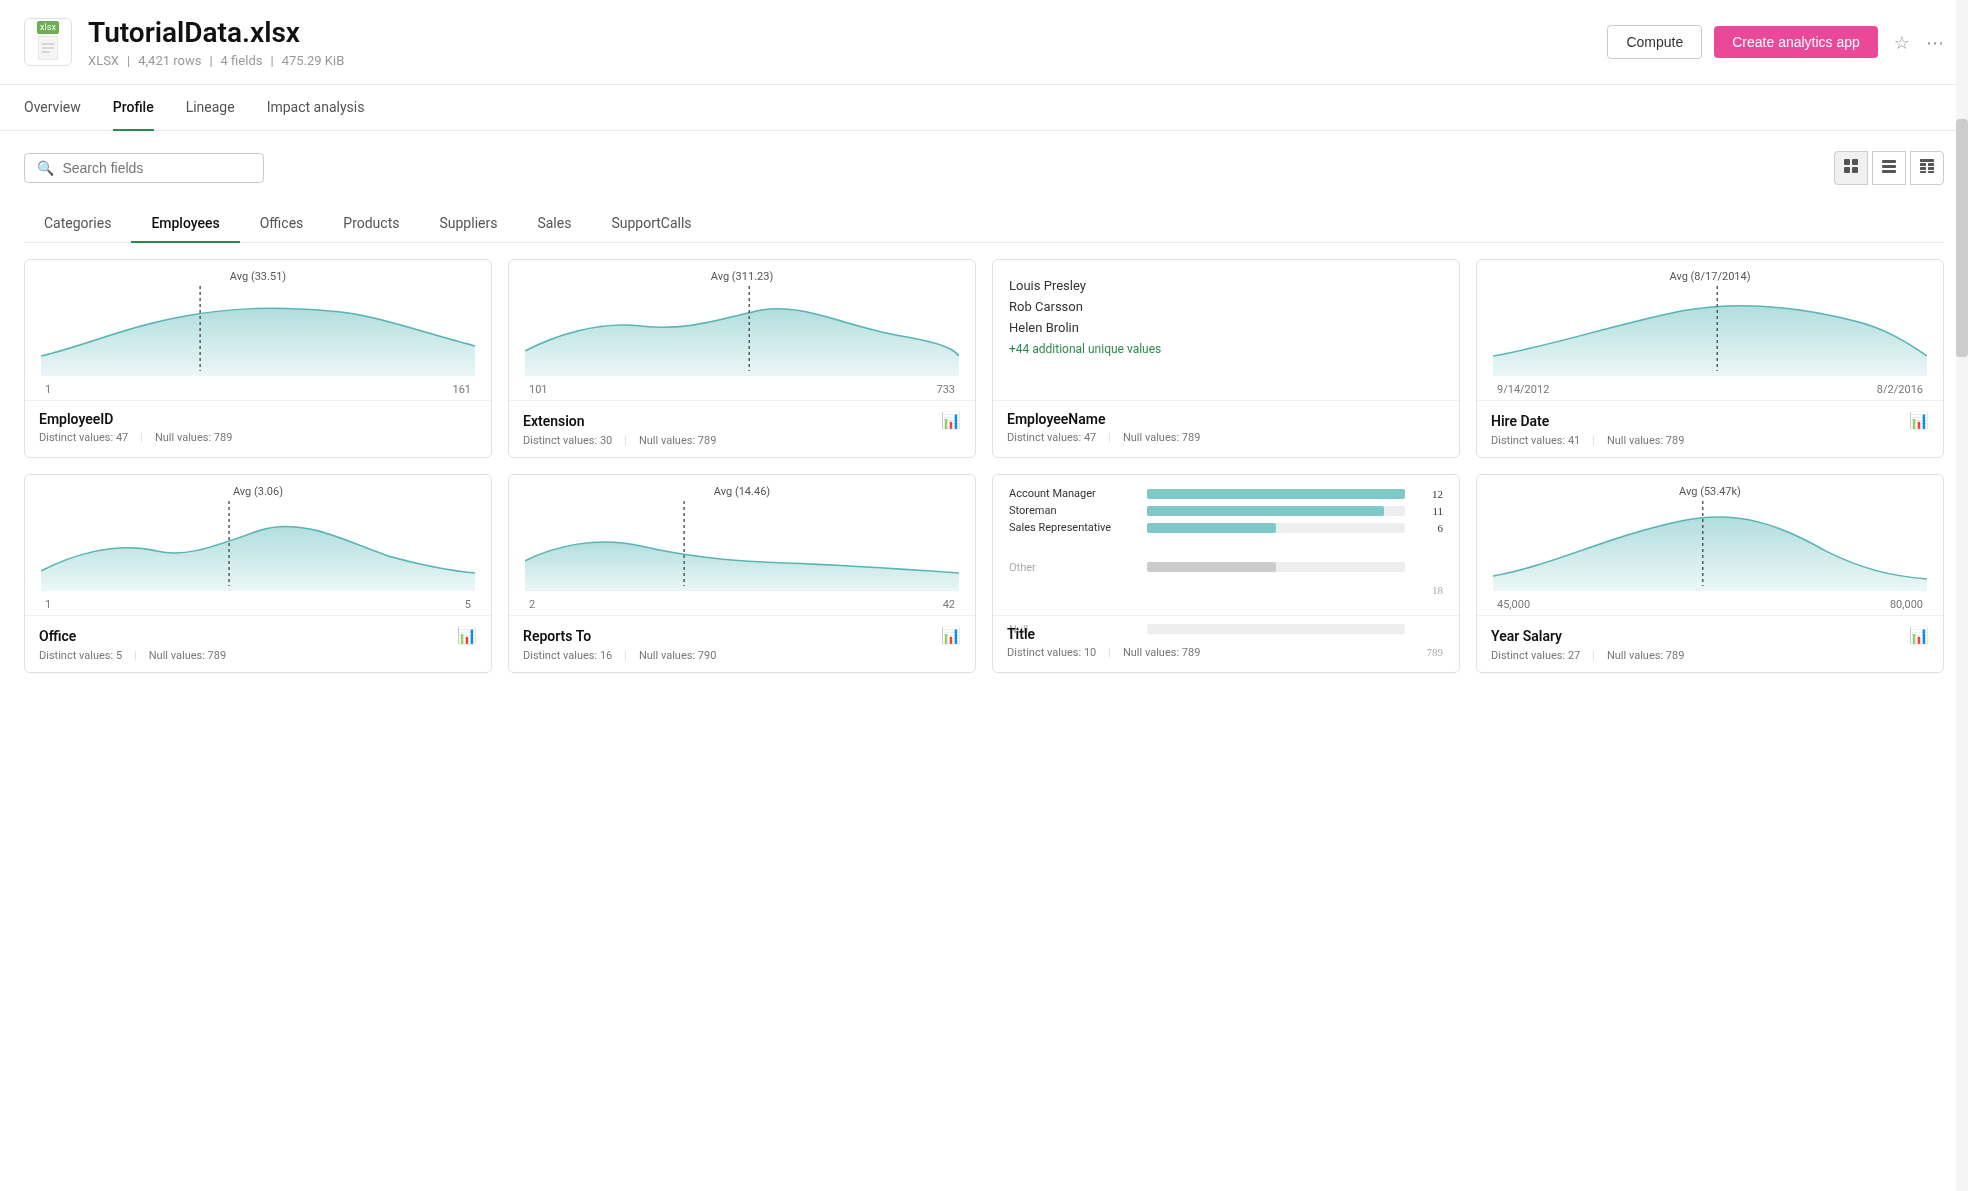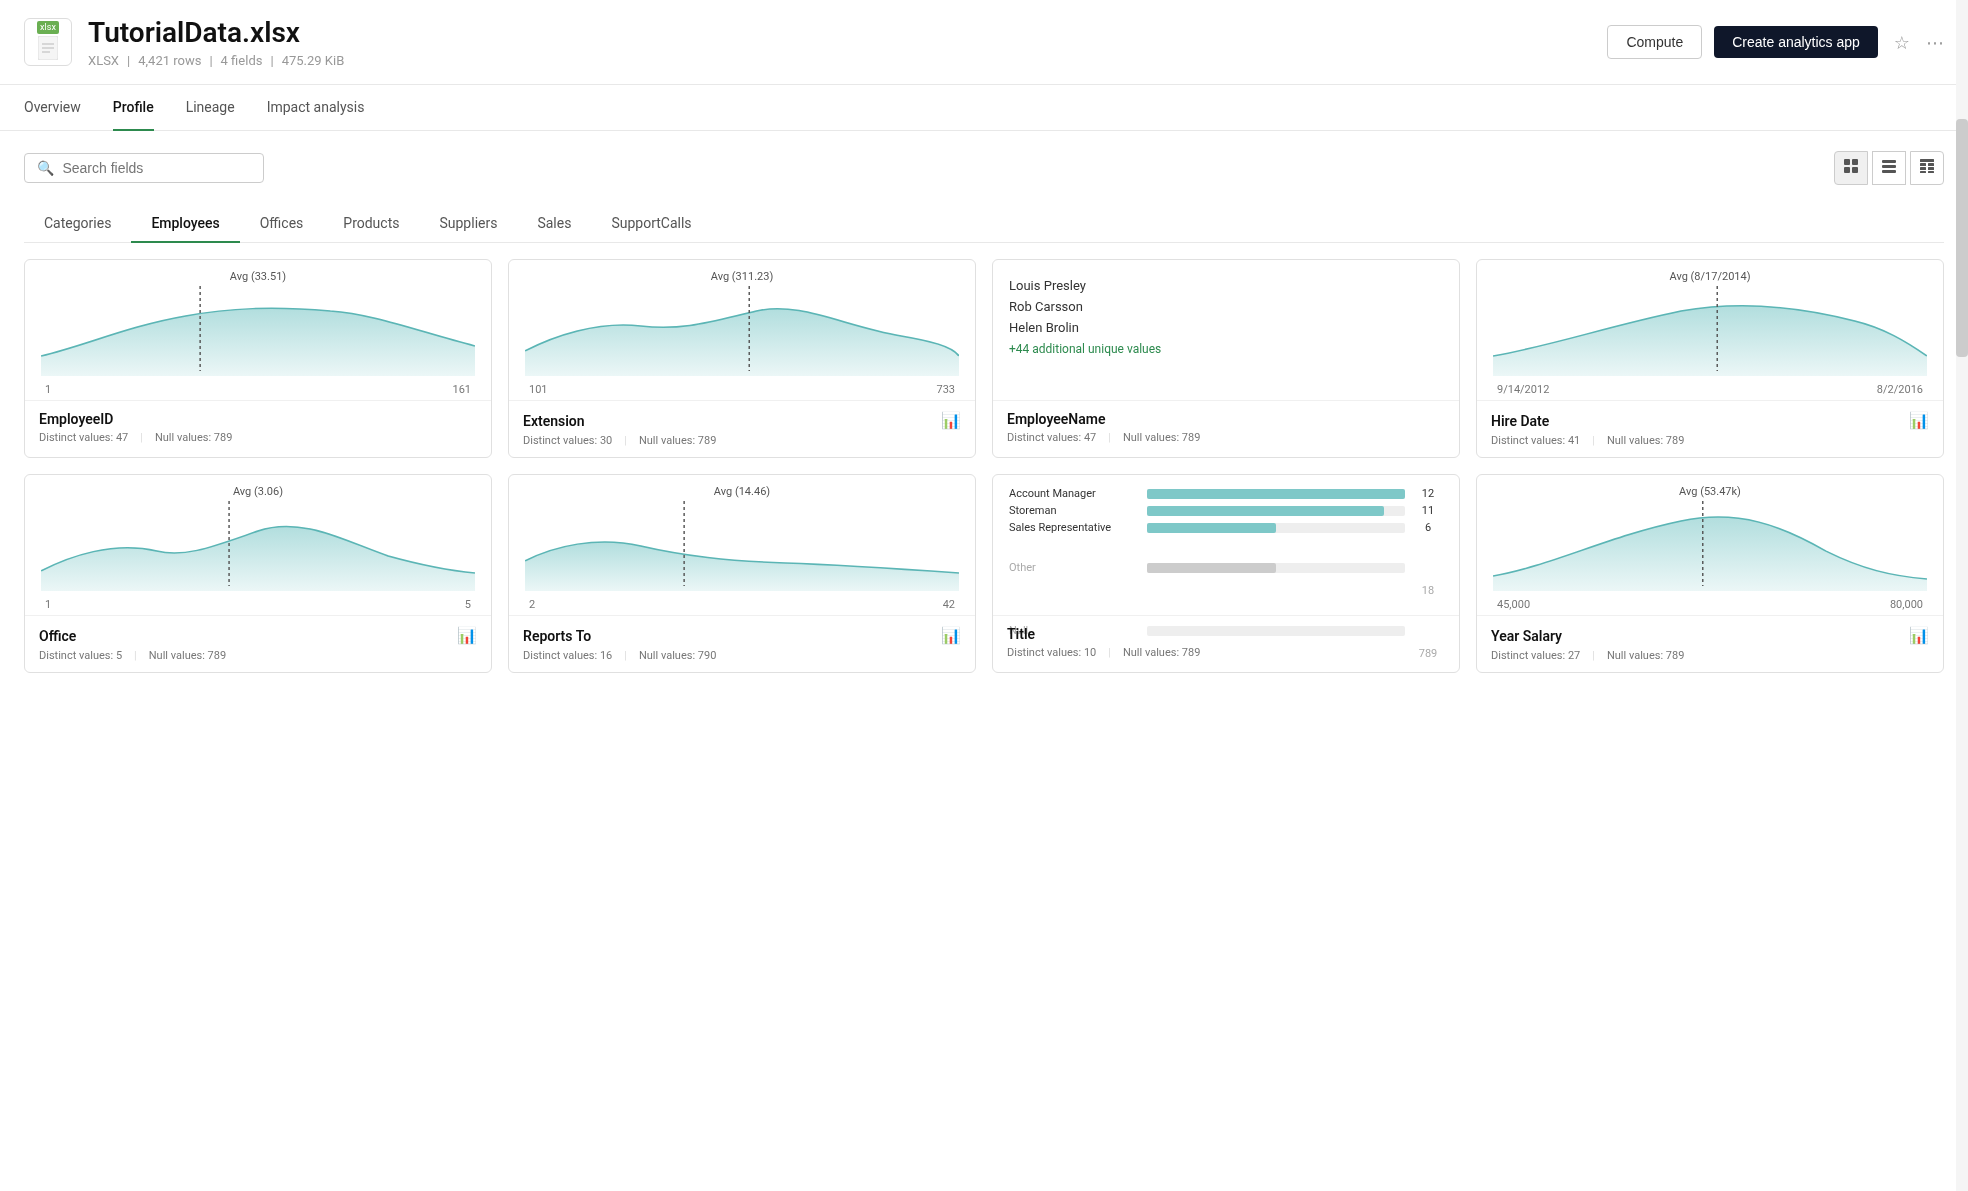--- a/index.html
+++ b/index.html
@@ -9,21 +9,21 @@
     .header { display: flex; align-items: center; padding: 16px 24px; border-bottom: 1px solid #e8e8e8; }
     .file-icon { width: 48px; height: 48px; border: 1px solid #ddd; border-radius: 6px; display: flex; align-items: center; justify-content: center; margin-right: 16px; flex-shrink: 0; }
     .file-icon-inner { font-size: 11px; color: #666; text-align: center; line-height: 1.2; }
     .file-icon-label { font-size: 9px; background: #6aaf52; color: white; padding: 1px 3px; border-radius: 2px; margin-bottom: 2px; display: block; }
     .file-info { flex: 1; }
     .file-title { font-size: 28px; font-weight: 600; color: #111; }
     .file-meta { display: flex; align-items: center; gap: 8px; margin-top: 4px; color: #666; font-size: 13px; }
     .file-meta span { color: #999; }
     .header-actions { display: flex; align-items: center; gap: 12px; }
     .btn-compute { background: #fff; border: 1px solid #ccc; border-radius: 4px; padding: 8px 18px; cursor: pointer; font-size: 14px; color: #333; }
-    .btn-create { background: #0f172a; border: none; border-radius: 4px; padding: 8px 18px; cursor: pointer; font-size: 14px; color: #fff; font-weight: 500; }
+    .btn-create { background: #ec4899; border: none; border-radius: 4px; padding: 8px 18px; cursor: pointer; font-size: 14px; color: #fff; font-weight: 500; }
     .icon-star { font-size: 18px; color: #999; cursor: pointer; margin-left: 4px; }
     .icon-more { font-size: 18px; color: #999; cursor: pointer; margin-left: 4px; }
 
     
     .tabs-nav { display: flex; gap: 32px; padding: 0 24px; border-bottom: 1px solid #e8e8e8; }
     .tab-item { padding: 14px 0; cursor: pointer; font-size: 14px; color: #555; border-bottom: 2px solid transparent; margin-bottom: -1px; }
     .tab-item.active { color: #111; border-bottom: 2px solid #2d8a4e; font-weight: 500; }
 
     
     .content { padding: 20px 24px; }
@@ -64,21 +64,21 @@
     .text-value { font-size: 13px; color: #333; line-height: 1.6; }
     .text-more { font-size: 12px; color: #2d8a4e; margin-top: 4px; cursor: pointer; }
 
     
     .bar-card-content { padding: 12px 16px; height: 140px; }
     .bar-row { display: flex; align-items: center; gap: 8px; margin-bottom: 4px; font-size: 11px; }
     .bar-label { width: 130px; color: #333; white-space: nowrap; overflow: hidden; text-overflow: ellipsis; }
     .bar-label.muted { color: #aaa; }
     .bar-track { flex: 1; background: #eee; height: 10px; border-radius: 2px; }
     .bar-fill { background: #7ec8c8; height: 100%; border-radius: 2px; }
-    .bar-value { width: 30px; text-align: center; color: #333; }
+    .bar-value { width: 30px; text-align: right; color: #333; font-family: Liberation Serif, serif; }
     .bar-value.muted { color: #aaa; margin-top: 46px; }
 
     
     .page-container { position: relative; }
     .scrollbar { position: fixed; right: 0; top: 0; width: 12px; height: 100%; background: #f5f5f5; }
     .scrollbar-thumb { position: absolute; top: 10%; width: 100%; height: 20%; background: #ccc; border-radius: 4px; }
 
     .icon-chart { font-size: 16px; color: #999; }
   </style>
 </head>

